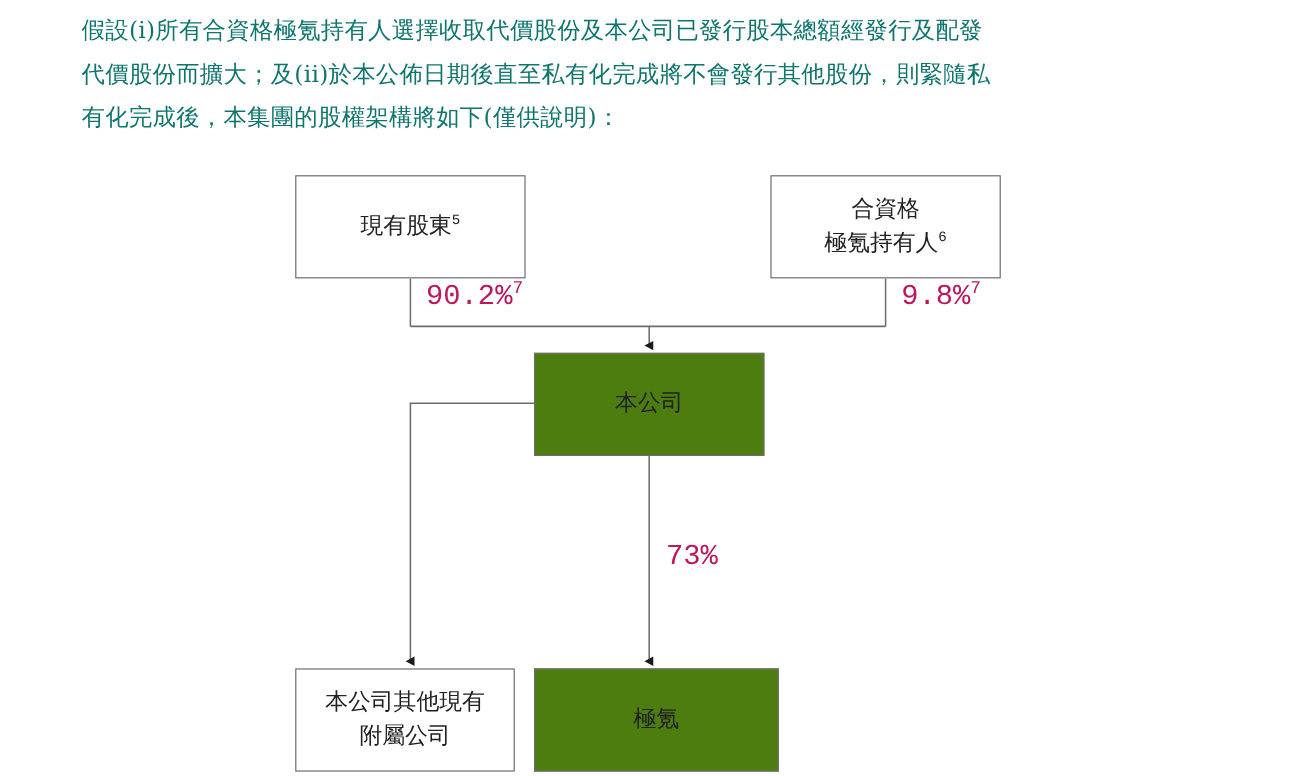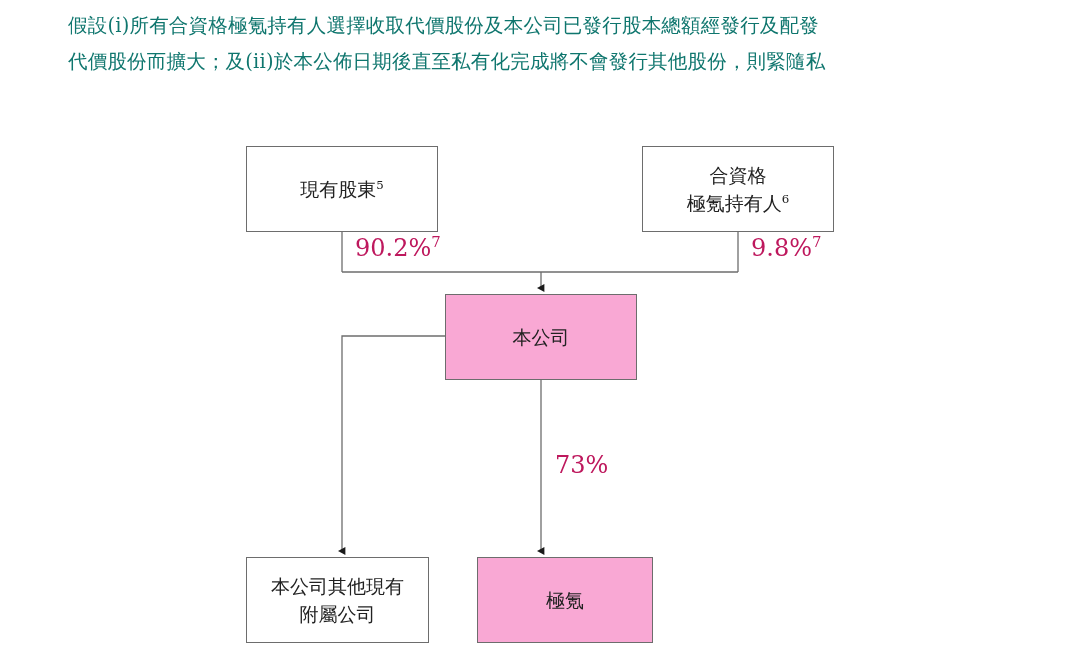--- a/index.html
+++ b/index.html
@@ -30,55 +30,56 @@
   }
   #intro-paragraph .ln { display: block; white-space: nowrap; }
 
   
   #org-chart {
     position: absolute;
     left: 0;
     top: 0;
     width: 1080px;
     height: 647px;
+    font-family: Liberation Mono, monospace;
   }
   #chart-lines {
     position: absolute;
     left: 0; top: 0;
     width: 1080px; height: 647px;
   }
 
   .node {
     position: absolute;
     box-sizing: border-box;
     border: 1.3px solid #6d6d6d;
     display: flex;
     align-items: center;
     justify-content: center;
     text-align: center;
     font-size: 19px;
     line-height: 28px;
     color: #222222;
     background: #ffffff;
   }
-  .node.shaded { background: #f9a8d4; }
+  .node.shaded { background: #4d7c0f; }
 
   .node-label { display: block; }
   .node-label sup {
     font-size: 0.62em;
     vertical-align: super;
     line-height: 0;
   }
 
   
   #node-existing-shareholders { left: 246px;  top: 146px; width: 192px; height: 86px; }
   #node-eligible-holders      { left: 642px;  top: 146px; width: 192px; height: 86px; }
   #node-company               { left: 445px;  top: 294px; width: 192px; height: 86px; }
   #node-other-subsidiaries    { left: 246px;  top: 557px; width: 183px; height: 86px; }
-  #node-zeekr                 { left: 445px;  top: 557px; width: 176px; height: 86px; margin-left: 32px; }
+  #node-zeekr                 { left: 445px;  top: 557px; width: 204px; height: 86px; }
 
   
   .edge-label {
     position: absolute;
     font-size: 24px;
     color: #be185d;
     white-space: nowrap;
   }
   .edge-label sup {
     font-size: 0.62em;
@@ -88,20 +89,21 @@
   #edge-label-left   { left: 355px; top: 234px; }
   #edge-label-right  { left: 751px; top: 234px; }
   #edge-label-bottom { left: 555px; top: 451px; }
 </style>
 </head>
 <body>
 
 <div id="intro-paragraph">
   <span class="ln">假設(i)所有合資格極氪持有人選擇收取代價股份及本公司已發行股本總額經發行及配發</span>
   <span class="ln">代價股份而擴大；及(ii)於本公佈日期後直至私有化完成將不會發行其他股份，則緊隨私</span>
+  <span class="ln">有化完成後，本集團的股權架構將如下(僅供說明)：</span>
 </div>
 
 <div id="org-chart">
 
   <svg id="chart-lines" viewBox="0 0 1080 647" xmlns="http://www.w3.org/2000/svg">
     <defs>
       <marker id="arrowhead" markerWidth="9" markerHeight="9" refX="4.5" refY="4.2" orient="auto" markerUnits="userSpaceOnUse">
         <path d="M0.6,0.8 L8.4,0.8 L4.5,8.2 Z" fill="#1a1a1a"></path>
       </marker>
     </defs>

